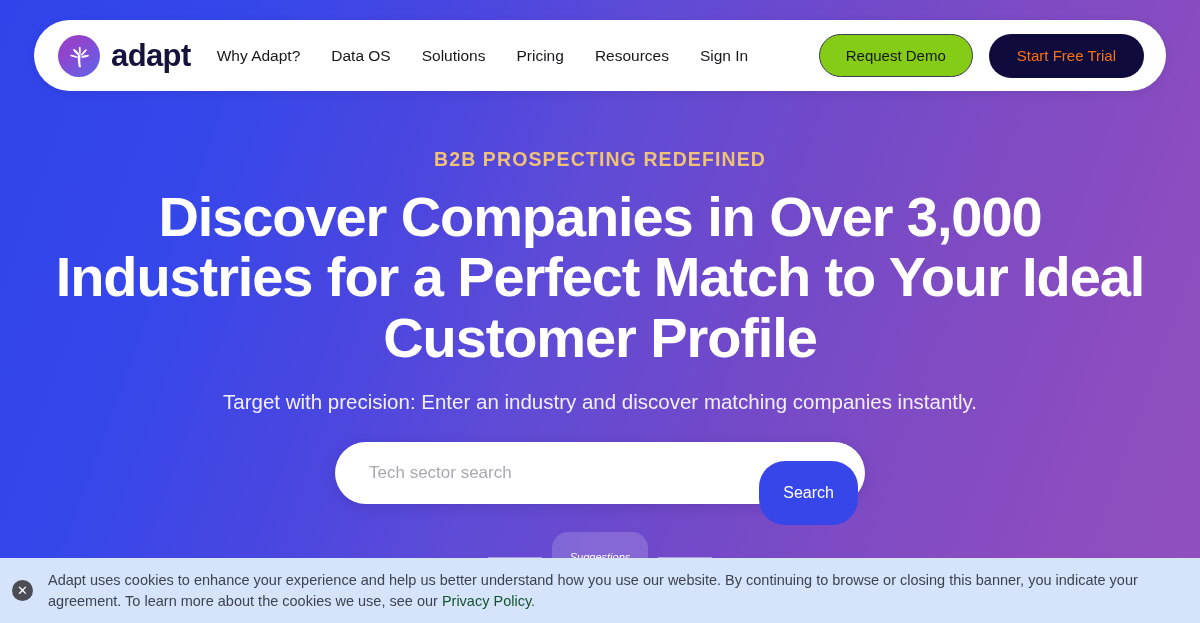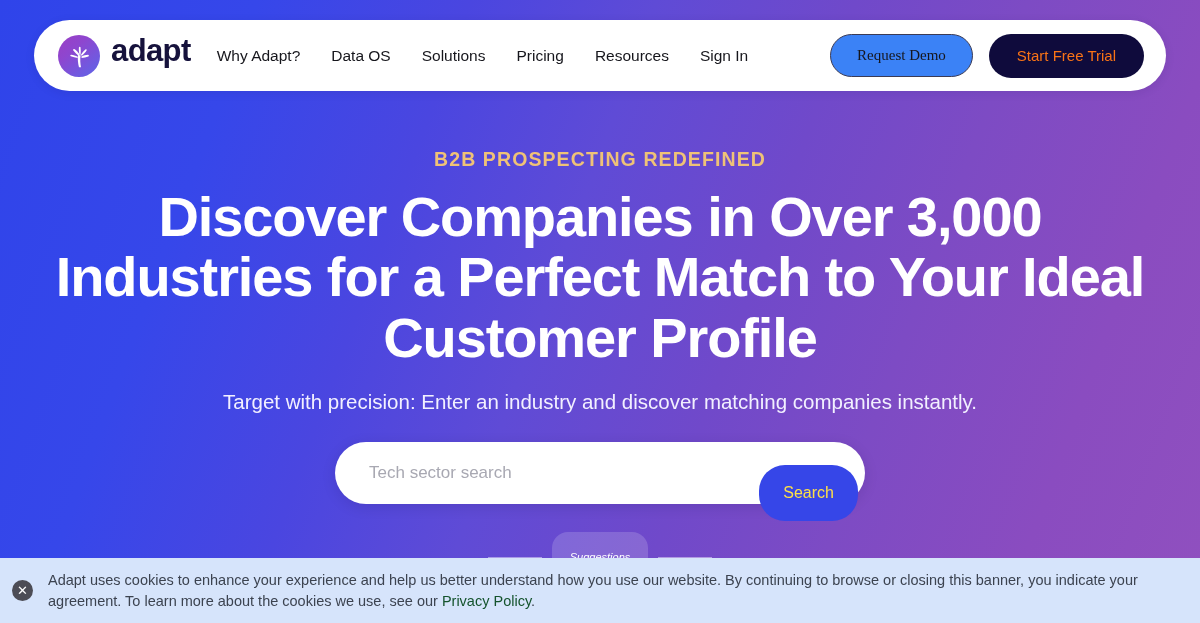--- a/index.html
+++ b/index.html
@@ -44,20 +44,21 @@
     background: #ffffff;
     border-radius: 36px;
     display: flex;
     align-items: center;
     padding: 0 22px 0 24px;
     box-shadow: 0 2px 10px rgba(25,20,80,.10);
   }
 
   .brand {
     display: flex;
+    align-items: center;
     gap: 11px;
     margin-right: 26px;
     text-decoration: none;
   }
   .brand-mark {
     width: 42px; height: 42px;
     border-radius: 50%;
     background: linear-gradient(140deg, #9b3fc4 0%, #8e46cf 35%, #6f5ae0 75%, #5f66e6 100%);
     display: flex;
     align-items: center;
@@ -99,24 +100,23 @@
     white-space: nowrap;
     display: flex;
     align-items: center;
     justify-content: center;
     border: none;
     font-family: inherit;
   }
   .btn-outline {
     height: 43px;
     padding: 0 26px;
-    background: #3b82f6;
+    background: #84cc16;
     color: #16161c;
     border: 1.5px solid #3b3b55;
-    font-family: Liberation Serif, serif;
   }
   .btn-solid {
     height: 44px;
     padding: 0 28px;
     background: #0f0b3c;
     color: #f97316;
   }
 
   
   .hero {
@@ -170,25 +170,25 @@
     flex: 1;
     border: none;
     outline: none;
     font-size: 17px;
     font-family: inherit;
     color: #22222b;
     background: transparent;
   }
   .search-input::placeholder { color: #a8a8b2; }
   .search-btn {
-    height: 56px;
+    height: 64px;
     padding: 0 24px;
     border-radius: 26px;
     background: #3646e8;
-    color: #fde047;
+    color: #ffffff;
     font-size: 16px;
     border: none;
     cursor: pointer;
     font-family: inherit;
     margin-top: 40px;
   }
 
   
   .sugg-divider {
     margin-top: 28px;

